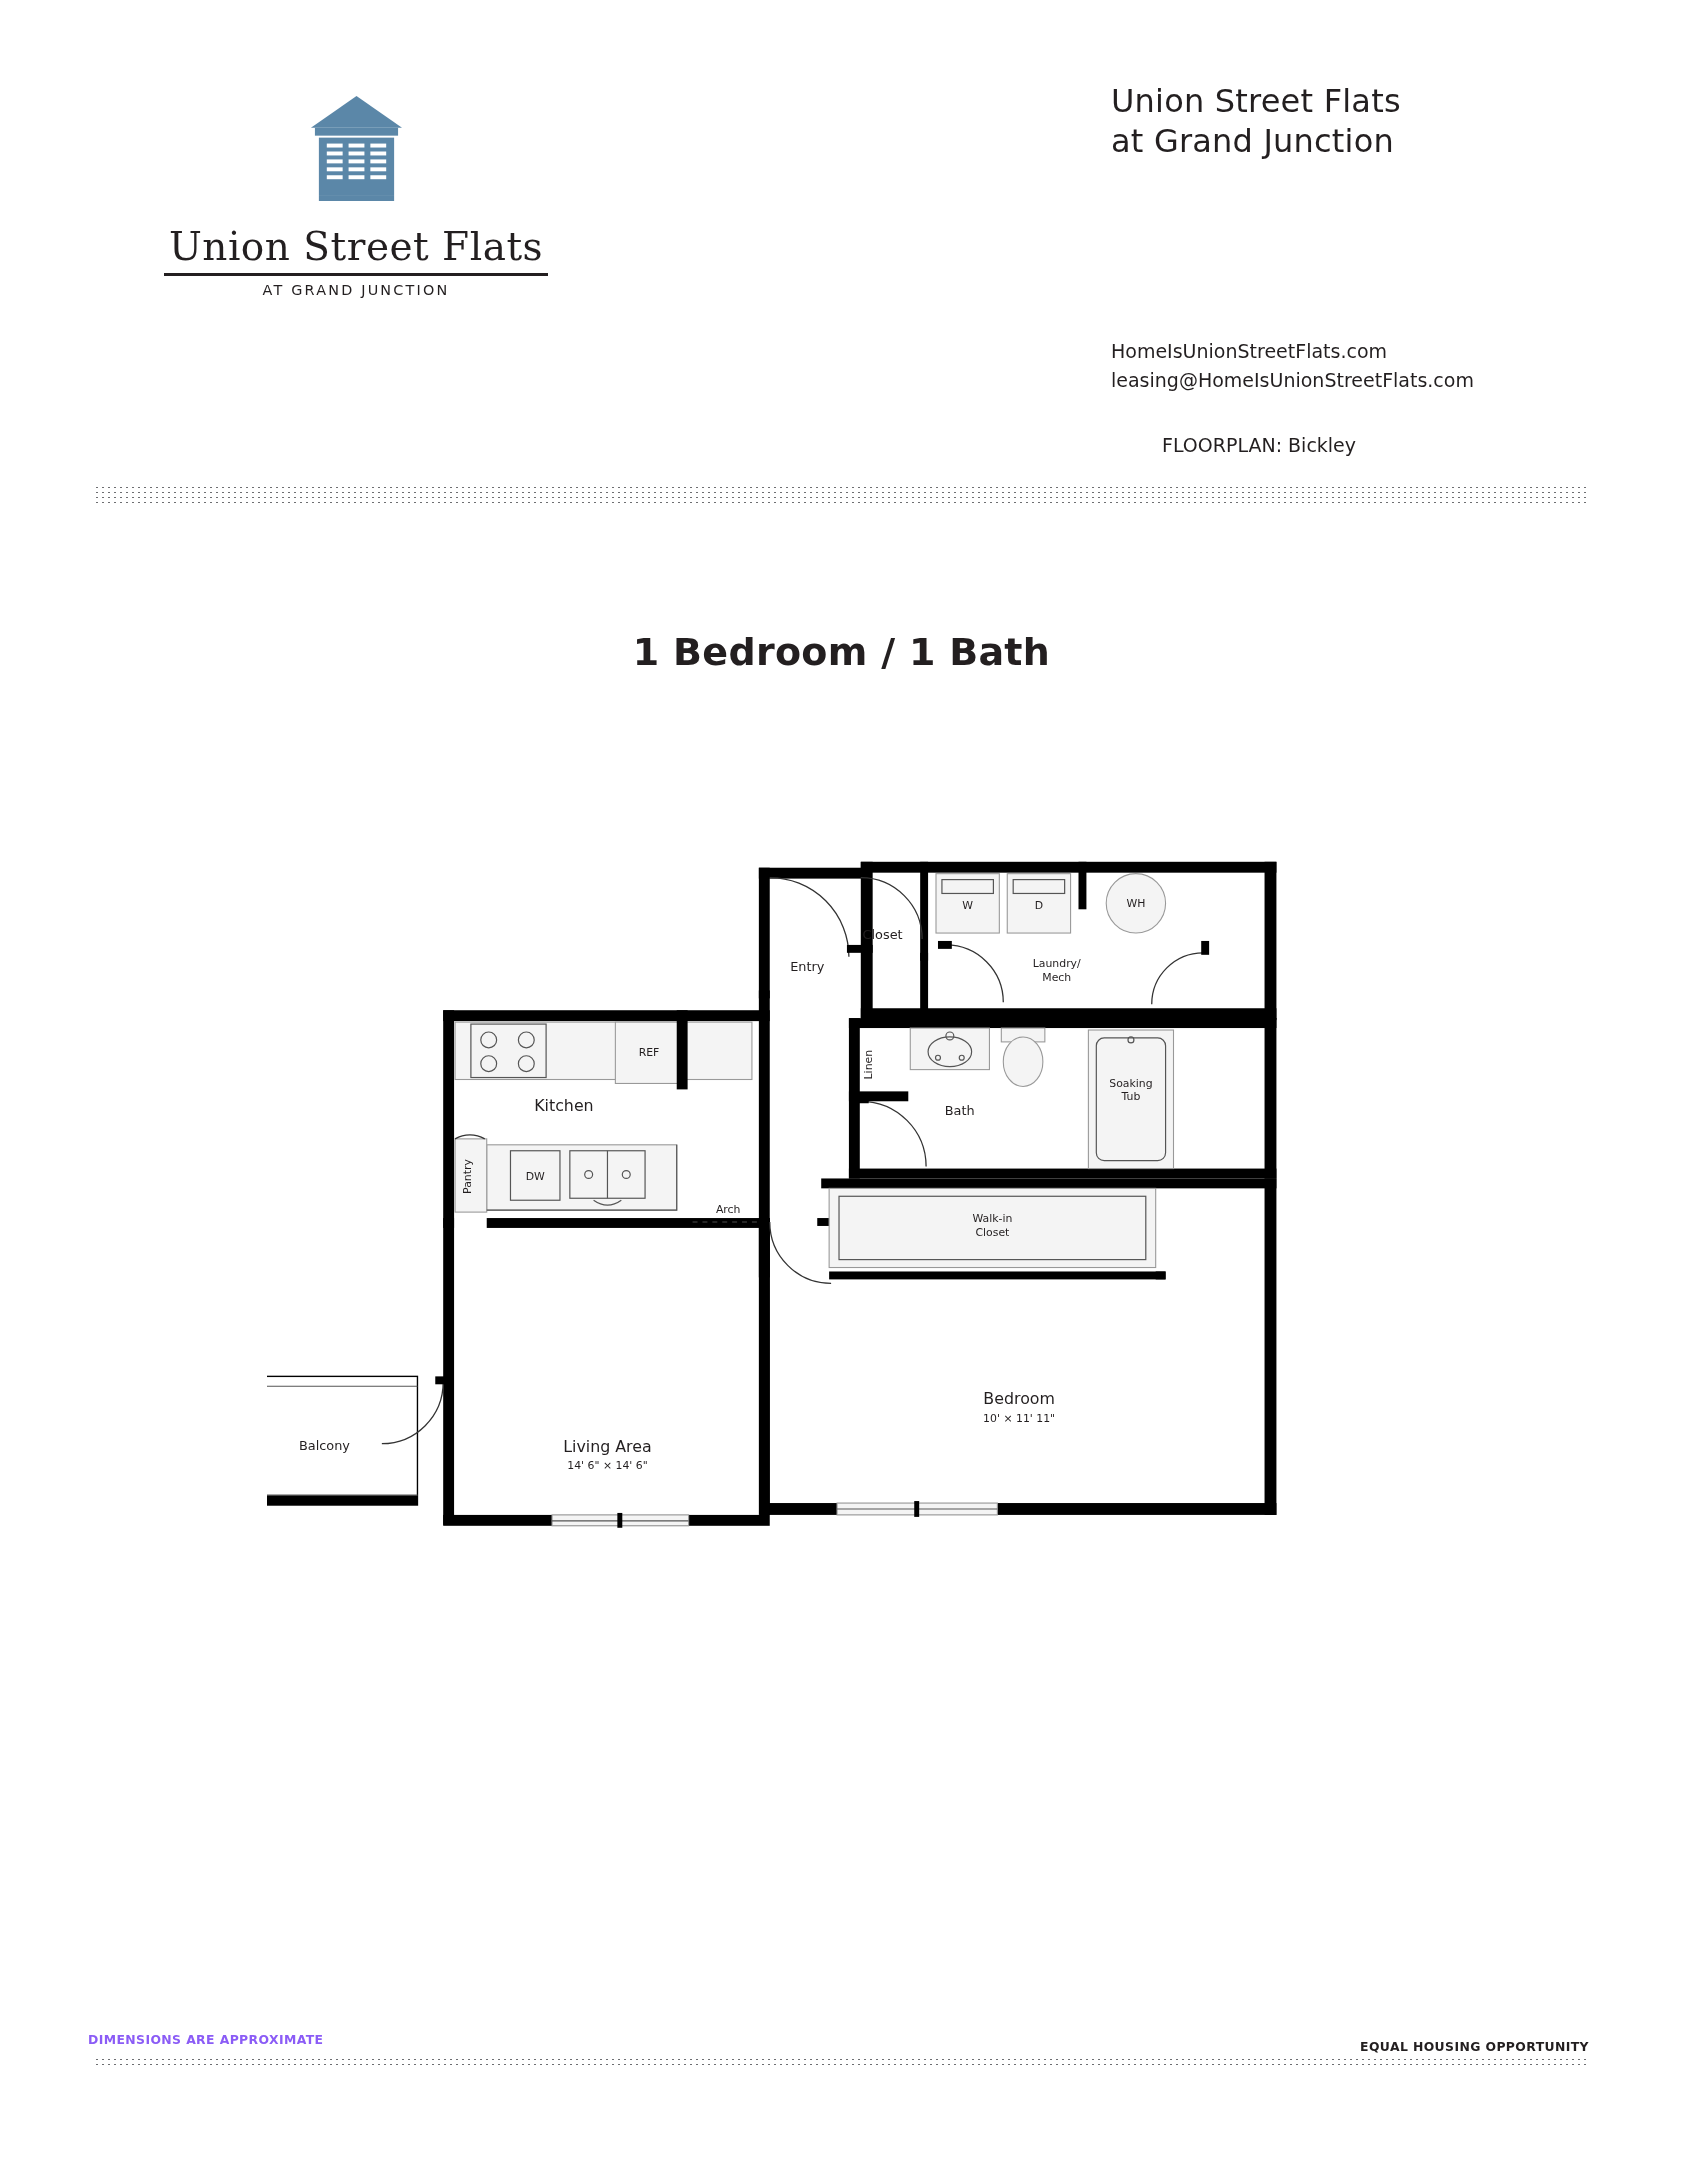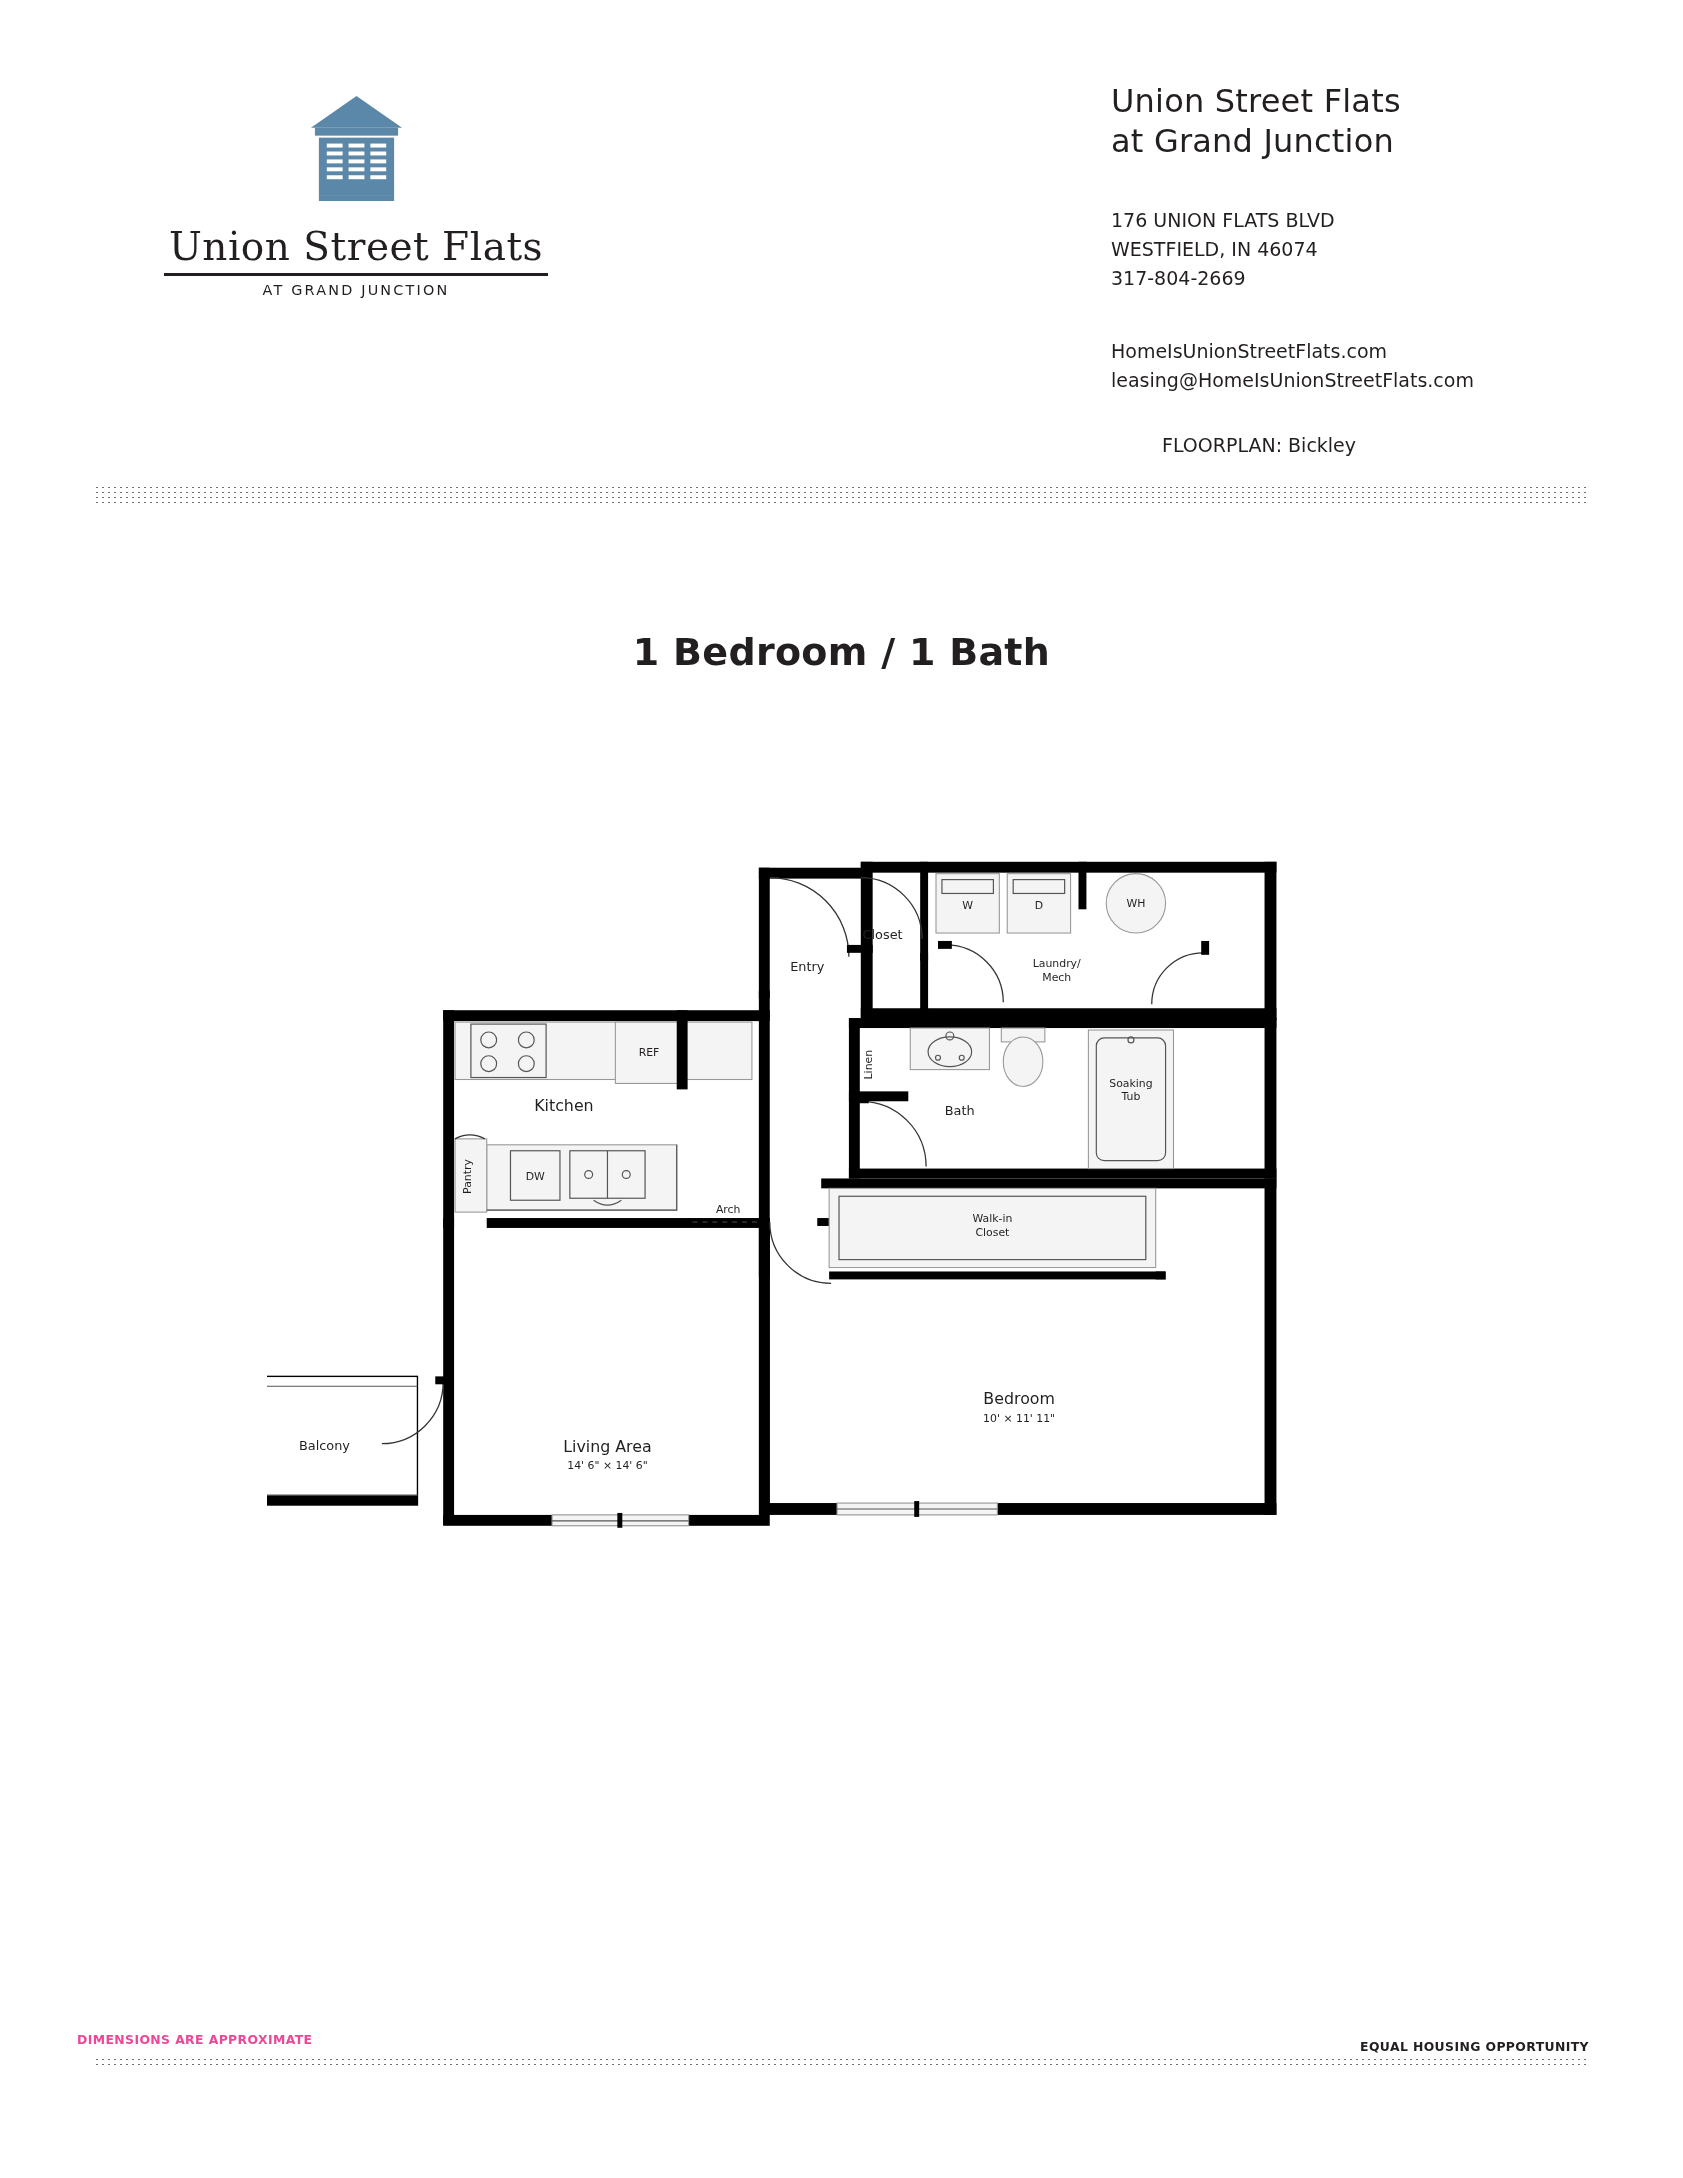--- a/index.html
+++ b/index.html
@@ -29,21 +29,21 @@
   .dotrule {
     position:absolute; left:94px; width:1495px; height:10px;
     background-image:radial-gradient(#6d6e71 1.1px, transparent 1.2px);
     background-size:6px 5px;
   }
   .dotrule.top { top:485px; height:20px; }
 
   .plan-title { position:absolute; left:0; top:630px; width:1683px; text-align:center; font-size:38px; font-weight:bold; letter-spacing:0.3px;}
 
   
-  .footer-left  { position:absolute; left:77px; top:2032px; font-size:12.4px; font-weight:bold; letter-spacing:0.4px; color:#ec4899;}
+  .footer-left  { position:absolute; left:88px; top:2032px; font-size:12.4px; font-weight:bold; letter-spacing:0.4px; color:#8b5cf6;}
   .footer-right { position:absolute; right:94px; top:2032px; font-size:12.4px; font-weight:bold; letter-spacing:0.4px; color:#231f20; text-align:right;margin-top:7px;}
   .footer-center{ position:absolute; left:0; top:2020px; width:1683px; text-align:center; }
   .footer-center .ftxt { display:inline-block; vertical-align:middle; font-size:14.4px; font-weight:bold; letter-spacing:1.1px; color:#58595b; margin-left:10px;}
   .ehicon { display:inline-block; vertical-align:middle; }
   .dotrule.bottom { top:2057px; }
 
   
   .plan { position:absolute; left:267px; top:842px; width:1148px; height:950px; }
   .plan svg { display:block; }
 </style>
@@ -81,25 +81,20 @@
     <div class="logo-name">Union Street Flats</div>
     <div class="logo-rule"></div>
     <div class="logo-sub">AT GRAND JUNCTION</div>
   </div>
 
   <div class="prop-title">
     <div>Union Street Flats</div>
     <div>at Grand Junction</div>
   </div>
 
-  <div class="addr">
-    <div>176 UNION FLATS BLVD</div>
-    <div>WESTFIELD, IN 46074</div>
-    <div>317-804-2669</div>
-  </div>
 
   <div class="web">
     <div>HomeIsUnionStreetFlats.com</div>
     <div>leasing@HomeIsUnionStreetFlats.com</div>
   </div>
 
   <div class="fp">FLOORPLAN: Bickley</div>
 
   <div class="dotrule top"></div>
 

